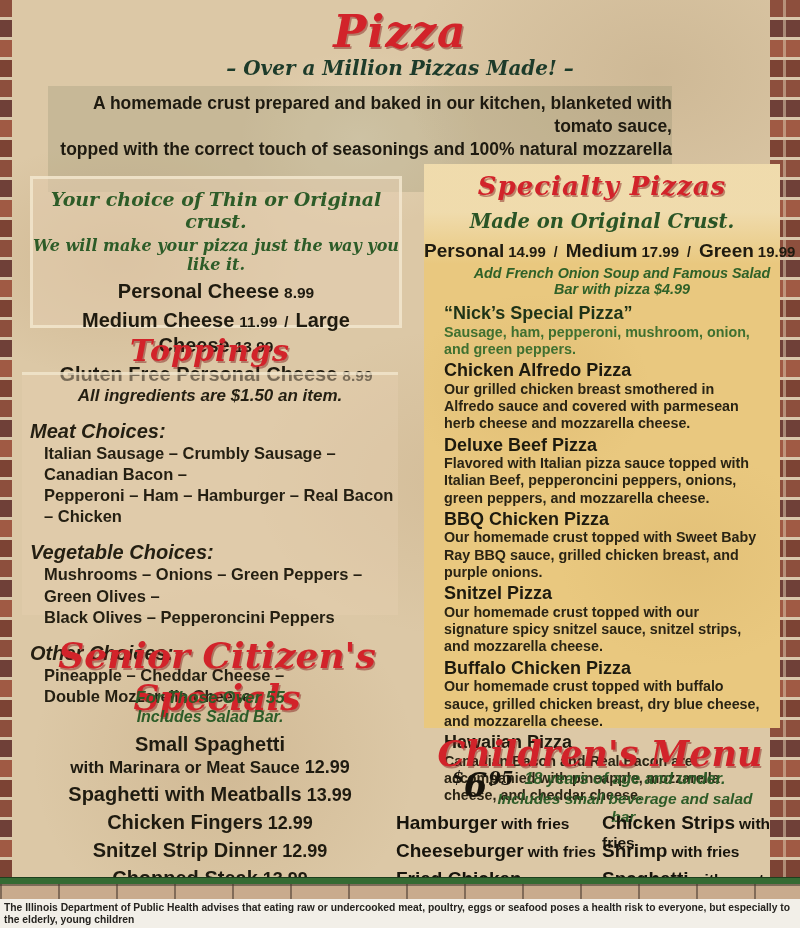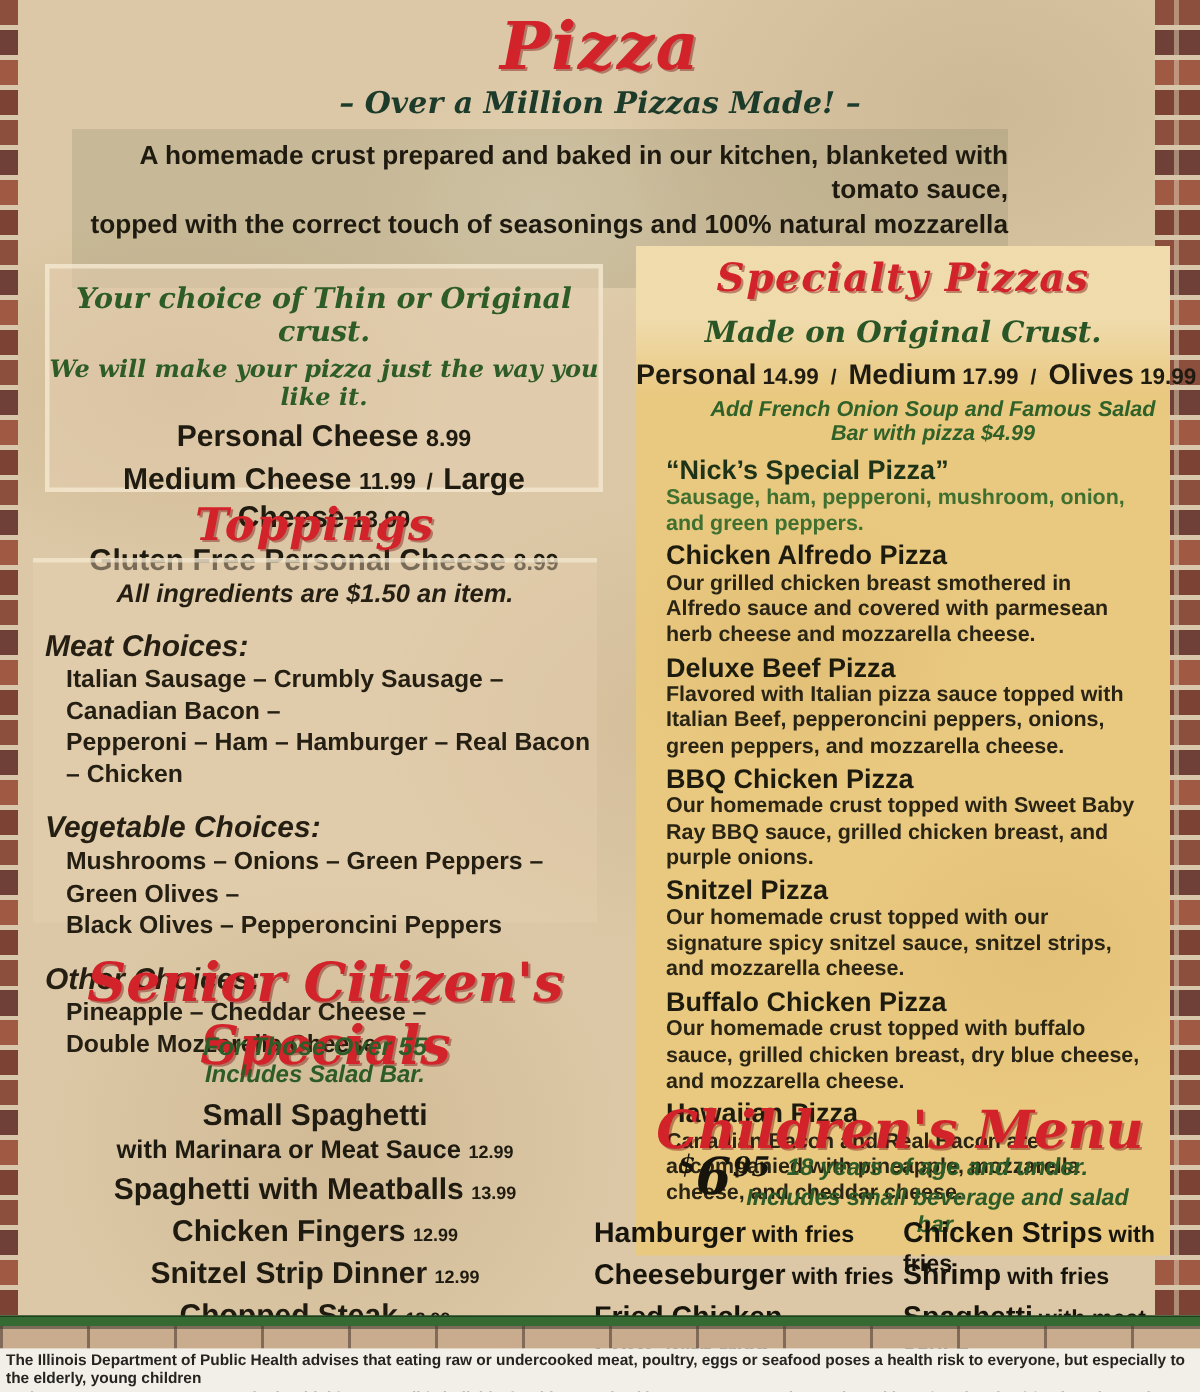--- a/index.html
+++ b/index.html
@@ -59,23 +59,23 @@
   .tgroup-line{font-size:16.5px; font-weight:bold; color:#241f12; margin-left:14px; line-height:1.28;}
   .senior-h{position:absolute; top:634px; left:10px; width:414px; text-align:center; font-size:36px; letter-spacing:0;}
   .senior-sub1{position:absolute; top:688px; left:10px; width:400px; text-align:center;
     font-size:17px; font-weight:bold; font-style:italic; color:#2d5c28;}
   .senior-sub2{position:absolute; top:708px; left:10px; width:400px; text-align:center;
     font-size:16px; font-style:italic; font-weight:bold; color:#2d5c28;}
   .senior-items{position:absolute; top:731px; left:10px; width:400px; text-align:center; color:#1f1b10;}
   .sr-name{font-size:20px; font-weight:bold; line-height:1.3;}
   .sr-sub{font-size:17px; font-weight:bold; line-height:1.15;}
   .sr-line{font-size:20px; font-weight:bold; margin-top:5px;}
-  .sr-pr{font-size:12px; margin-left:5px; font-weight:bold;}
+  .sr-pr{font-size:18px; margin-left:5px; font-weight:bold;}
   
-  .spec-box{position:absolute; top:164px; left:424px; width:356px; height:673px;
+  .spec-box{position:absolute; top:164px; left:424px; width:356px; height:564px;
     background-color:#e9c87f;
     background-image:
       linear-gradient(180deg, rgba(245,235,210,.55) 0 48px, rgba(245,235,210,0) 100px),
       radial-gradient(ellipse 200px 160px at 30% 40%, rgba(190,150,80,.18), transparent 60%),
       radial-gradient(ellipse 220px 180px at 75% 70%, rgba(190,150,80,.15), transparent 60%);}
   .spec-h{text-align:center; font-size:26px; margin-top:7px;}
   .spec-sub{text-align:center; font-size:19.5px; margin-top:9px; color:#2a5526;}
   .spec-sizes{text-align:center; font-size:19px; font-weight:bold; color:#1f1b10; margin-top:7px;}
   .spec-sizes .pr{font-size:15px; margin-left:4px;}
   .spec-sizes .sep{font-size:14px; margin:0 8px;}
@@ -156,21 +156,21 @@
       <div class="tgroup-name">Other Choices:</div>
       <div class="tgroup-line">Pineapple – Cheddar Cheese –</div>
       <div class="tgroup-line">Double Mozzarella Cheese</div>
     </div>
   </div>
 
   <div class="spec-box">
     <div class="spec-h script">Specialty Pizzas</div>
     <div class="spec-sub gserif">Made on Original Crust.</div>
     <div class="spec-sizes">
-      <span>Personal</span><span class="pr">14.99</span><span class="sep">/</span><span>Medium</span><span class="pr">17.99</span><span class="sep">/</span><span>Olives</span><span class="pr">19.99</span>
+      <span>Personal</span><span class="pr">14.99</span><span class="sep">/</span><span>Medium</span><span class="pr">17.99</span><span class="sep">/</span><span>Green</span><span class="pr">19.99</span>
     </div>
     <div class="spec-addon">Add French Onion Soup and Famous Salad Bar with pizza $4.99</div>
 
     <div class="pz" style="margin-top:6px;">
       <div class="pz-name green">“Nick’s Special Pizza”</div>
       <div class="pz-desc green">Sausage, ham, pepperoni, mushroom, onion, and green peppers.</div>
     </div>
     <div class="pz">
       <div class="pz-name">Chicken Alfredo Pizza</div>
       <div class="pz-desc">Our grilled chicken breast smothered in Alfredo sauce and covered with parmesean herb cheese and mozzarella cheese.</div>

